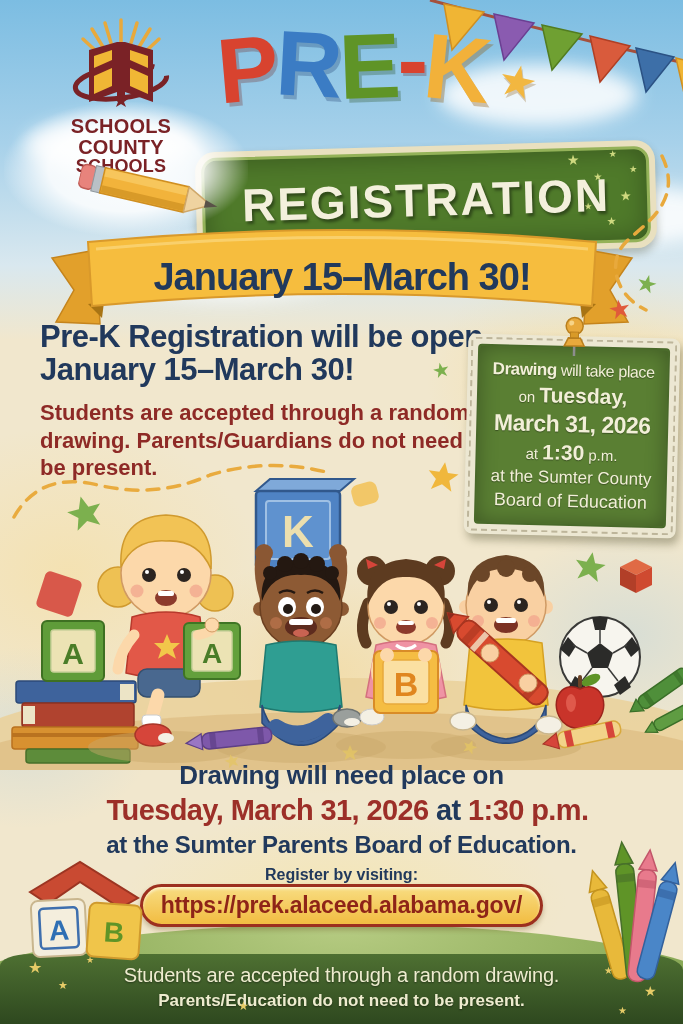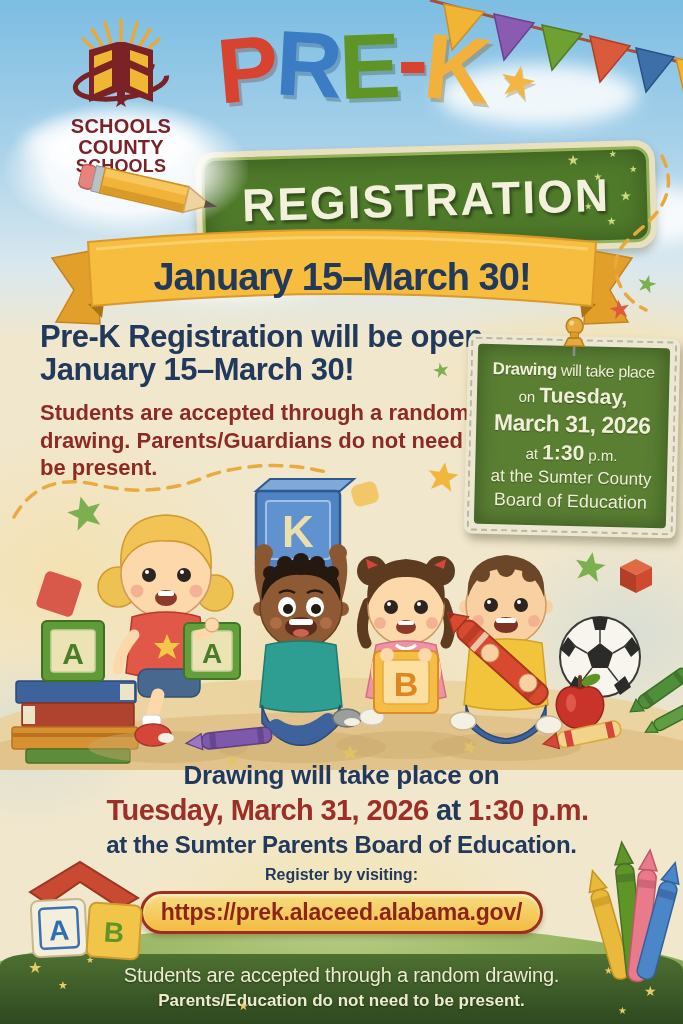--- a/index.html
+++ b/index.html
@@ -82,21 +82,21 @@
   
   .announce{position:absolute;left:0;top:760px;width:683px;text-align:center;font-weight:bold;}
   .a1{color:#21395c;font-size:26px;letter-spacing:-.3px;}
   .a2{font-size:29px;margin-top:3px;letter-spacing:-.6px;padding-left:12px;}
   .a2 .red{color:#9c2f28;}
   .a2 .navy{color:#21395c;}
   .a3{color:#21395c;font-size:24px;margin-top:4px;letter-spacing:-.3px;}
   
   .register{position:absolute;left:0;top:866px;width:683px;text-align:center;}
   .reg-label{color:#21395c;font-weight:bold;font-size:16px;}
-  .url-pill{display:inline-block;margin-top:7px;background:linear-gradient(#f8dd82,#f2bc41);
+  .url-pill{display:inline-block;background:linear-gradient(#f8dd82,#f2bc41);
     border:3px solid #9c2f1f;border-radius:28px;padding:5px 18px;
     box-shadow:0 3px 5px rgba(90,60,20,.3), inset 0 2px 3px rgba(255,255,255,.6);}
   .url-text{color:#8e2418;font-weight:bold;font-size:23px;letter-spacing:-.2px;}
   
   .hill{position:absolute;left:-54px;top:924px;width:792px;height:150px;
     background:radial-gradient(ellipse at 50% 0%, #b7cc83 0%, #8fae5b 55%, #6f9344 100%);
     border-radius:50% 50% 0 0;}
   .grass{position:absolute;left:0;top:954px;width:683px;height:70px;
     background:linear-gradient(#4e7032,#2e481f);border-radius:30px 44px 0 0/12px 16px;}
   .footer-text{position:absolute;left:0;top:964px;width:683px;text-align:center;color:#eeeccf;}
@@ -444,21 +444,21 @@
       <rect x="68" y="-8" width="6" height="16" fill="#5e3f86" opacity=".7"></rect>
       <polygon points="12,-8 -4,0 12,8" fill="#9a76c4" stroke="#5e3f86" stroke-width="1.2"></polygon>
     </g>
 
     <use href="#star5" transform="translate(350,298) scale(.8)" fill="#e3c465" opacity=".85"></use>
     <use href="#star5" transform="translate(470,292) scale(.7) rotate(20)" fill="#e3c465" opacity=".85"></use>
     <use href="#star5" transform="translate(232,306) scale(.7) rotate(-15)" fill="#e3c465" opacity=".8"></use>
   </svg>
 
   <div class="announce">
-    <div class="a1">Drawing will take place on</div>
+    <div class="a1">Drawing will need place on</div>
     <div class="a2"><span class="red">Tuesday, March 31, 2026</span><span class="navy"> at </span><span class="red">1:30 p.m.</span></div>
     <div class="a3">at the Sumter Parents Board of Education.</div>
   </div>
 
   <div class="hill"></div>
   <div class="grass"></div>
 
   <div class="register">
     <div class="reg-label">Register by visiting:</div>
     <div class="url-pill">

